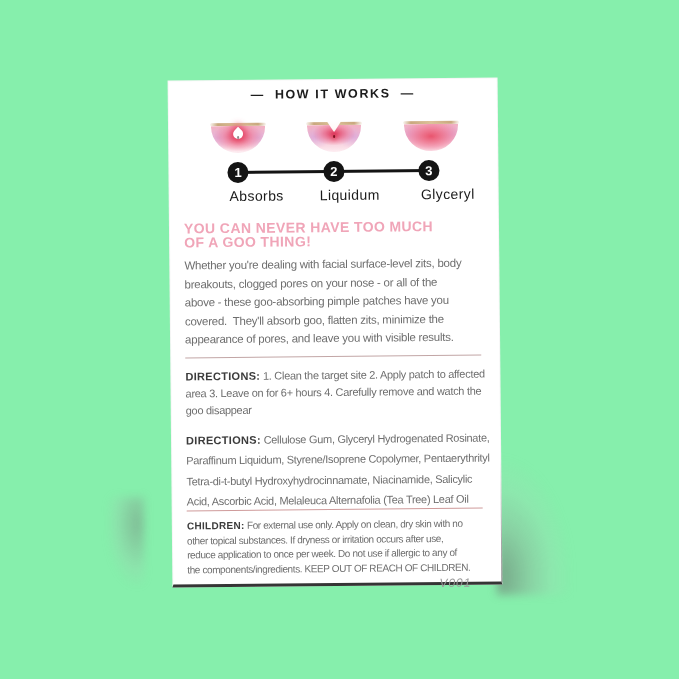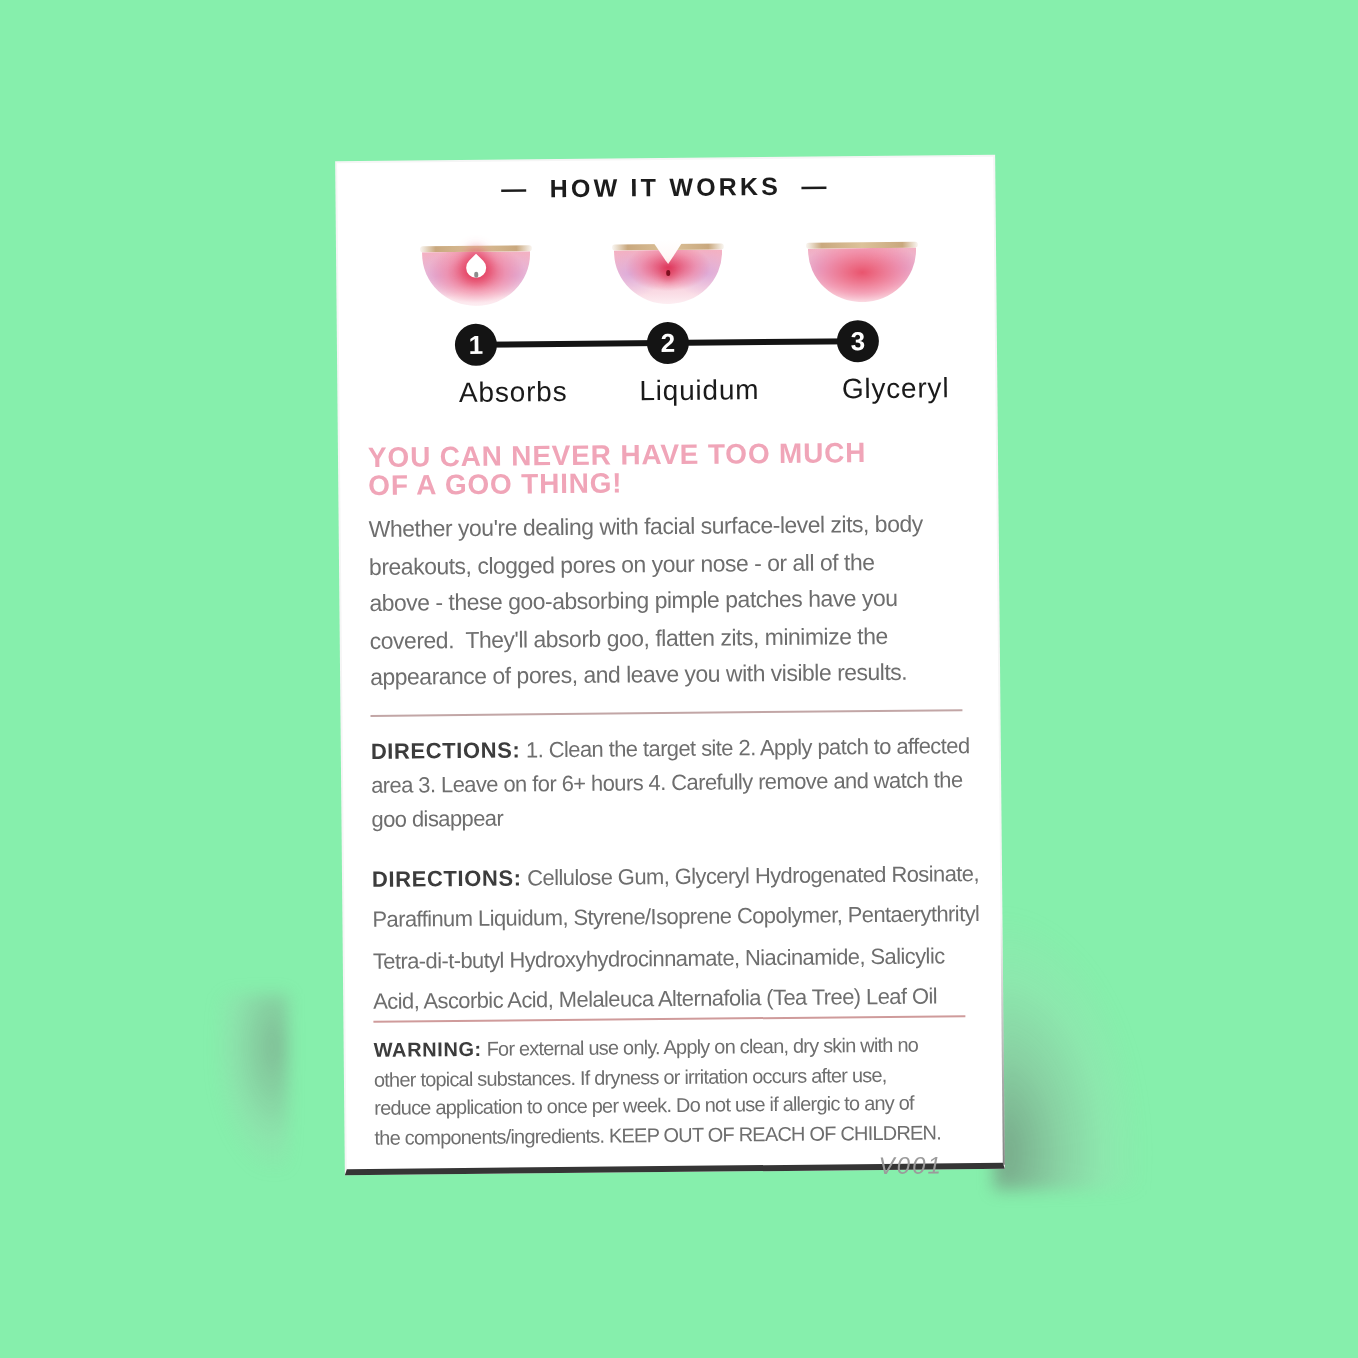--- a/index.html
+++ b/index.html
@@ -140,21 +140,21 @@
 area 3. Leave on for 6+ hours 4. Carefully remove and watch the
 goo disappear</span></p>
 
     <p class="para ingredients"><b>DIRECTIONS:</b> <span>Cellulose Gum, Glyceryl Hydrogenated Rosinate,
 Paraffinum Liquidum, Styrene/Isoprene Copolymer, Pentaerythrityl
 Tetra-di-t-butyl Hydroxyhydrocinnamate, Niacinamide, Salicylic
 Acid, Ascorbic Acid, Melaleuca Alternafolia (Tea Tree) Leaf Oil</span></p>
 
     <div class="divider div2"></div>
 
-    <p class="para warning"><b>WARNING:</b> <span>For external use only. Apply on clean, dry skin with no
+    <p class="para warning"><b>CHILDREN:</b> <span>For external use only. Apply on clean, dry skin with no
 other topical substances. If dryness or irritation occurs after use,
 reduce application to once per week. Do not use if allergic to any of
 the components/ingredients. KEEP OUT OF REACH OF CHILDREN.</span></p>
 
     <div class="version">V001</div>
   </div>
 
 </div>
 
 </body></html>

